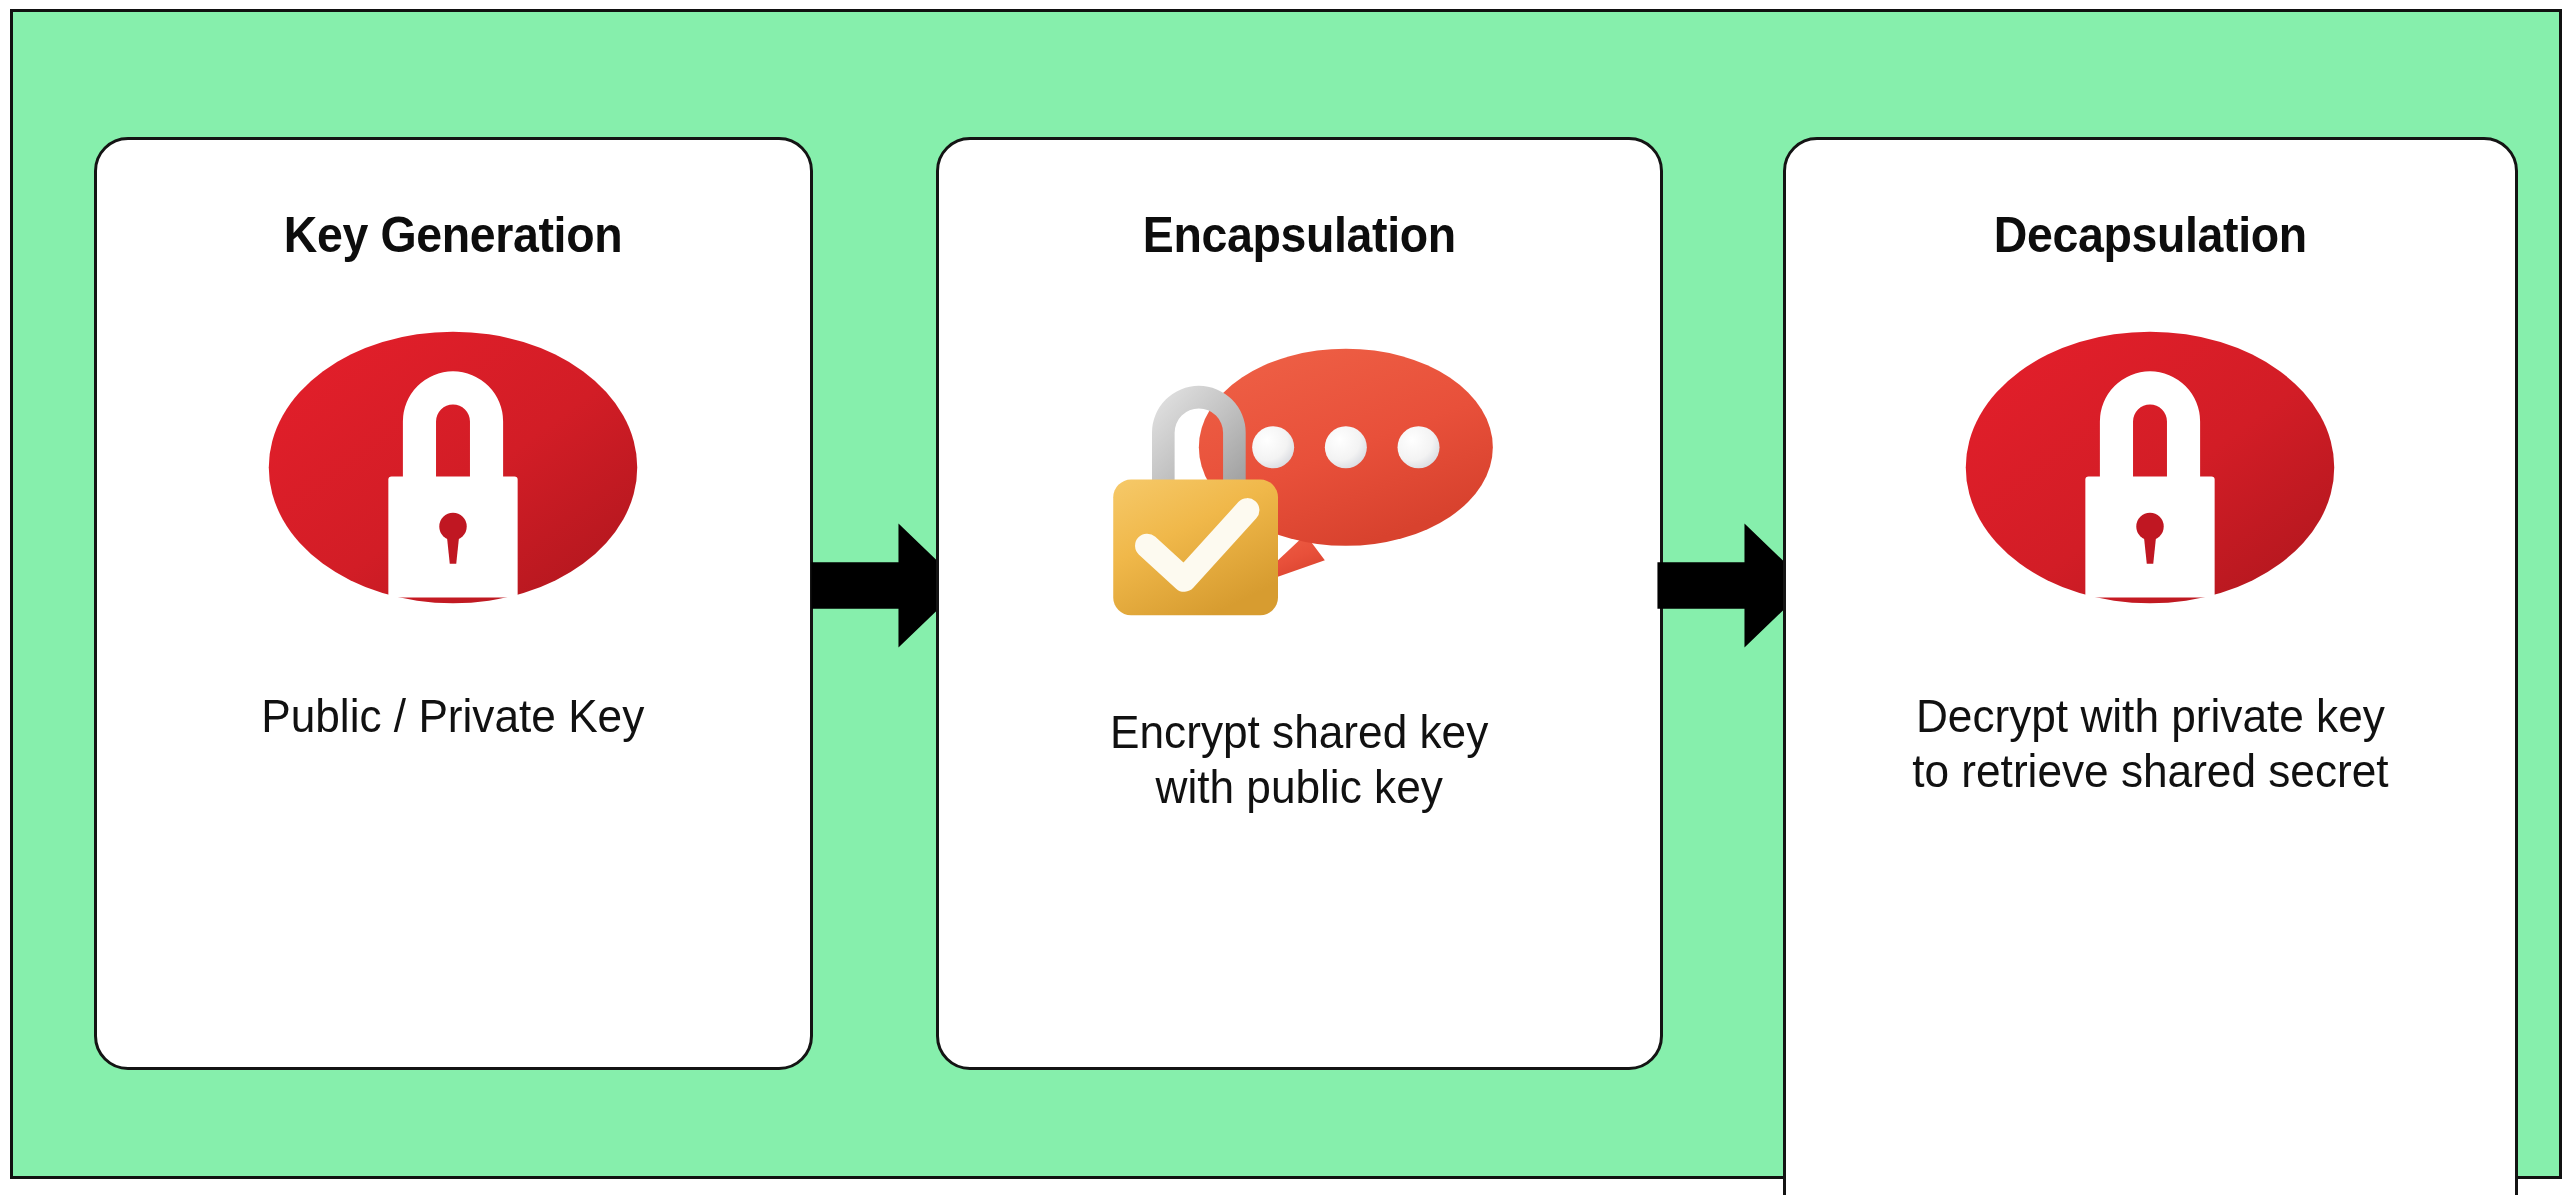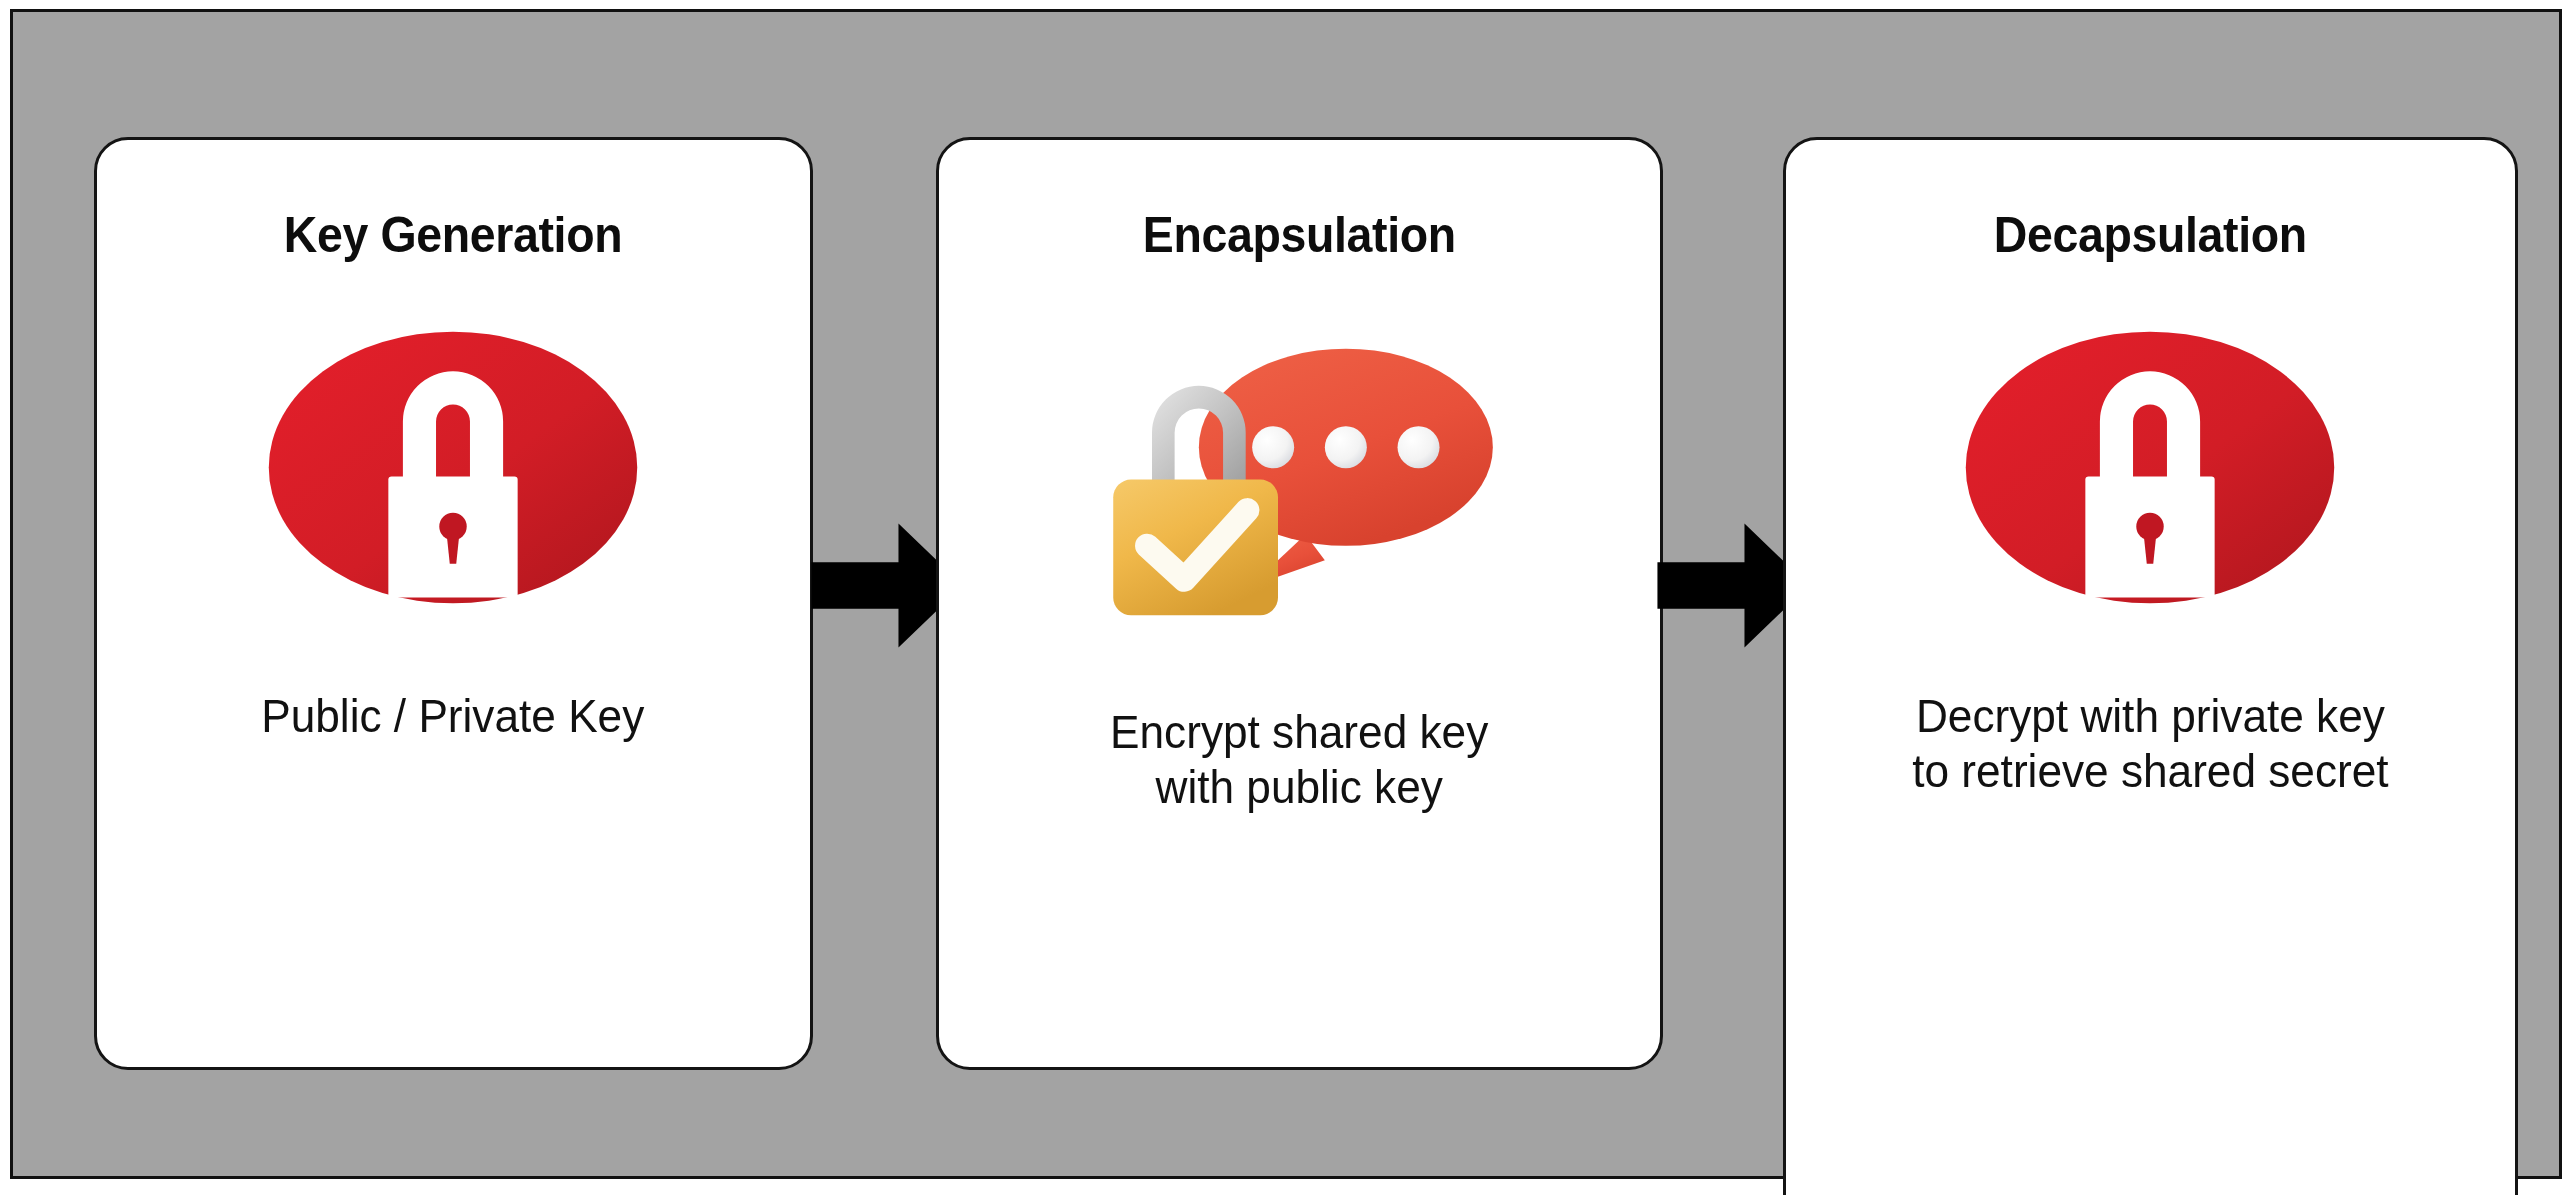--- a/index.html
+++ b/index.html
@@ -14,21 +14,21 @@
     overflow: hidden;
   }
 
   
   #diagram-frame {
     position: absolute;
     left: 9.7px;
     top: 9px;
     width: 2552px;
     height: 1170px;
-    background: #a3a3a3;
+    background: #86efac;
     border: 3.2px solid #111111;
     box-sizing: border-box;
   }
 
   
   .card {
     position: absolute;
     background: #ffffff;
     border: 3.2px solid #141414;
     border-radius: 34px;

